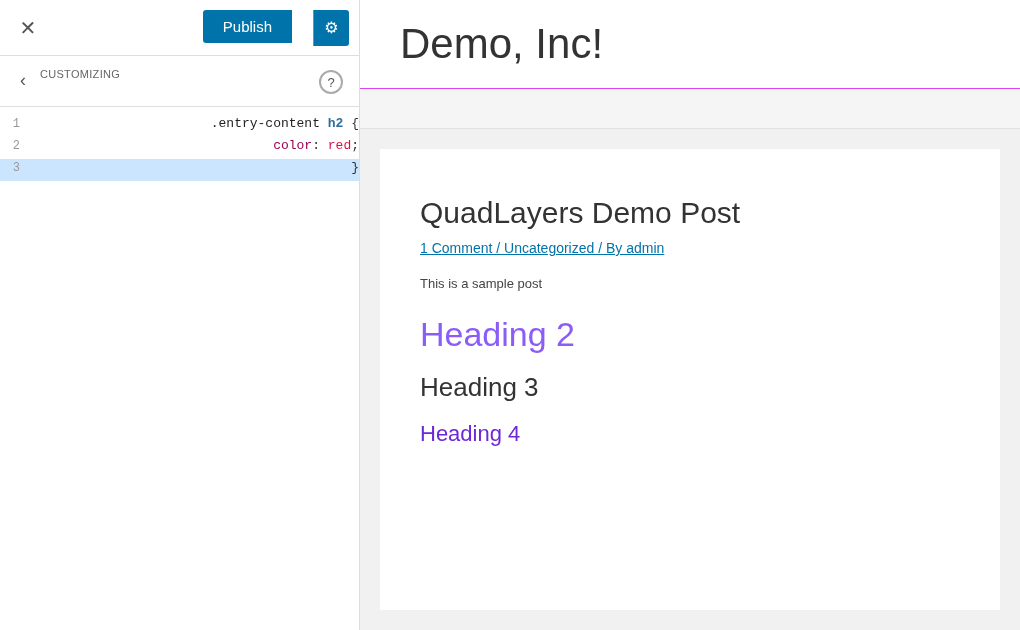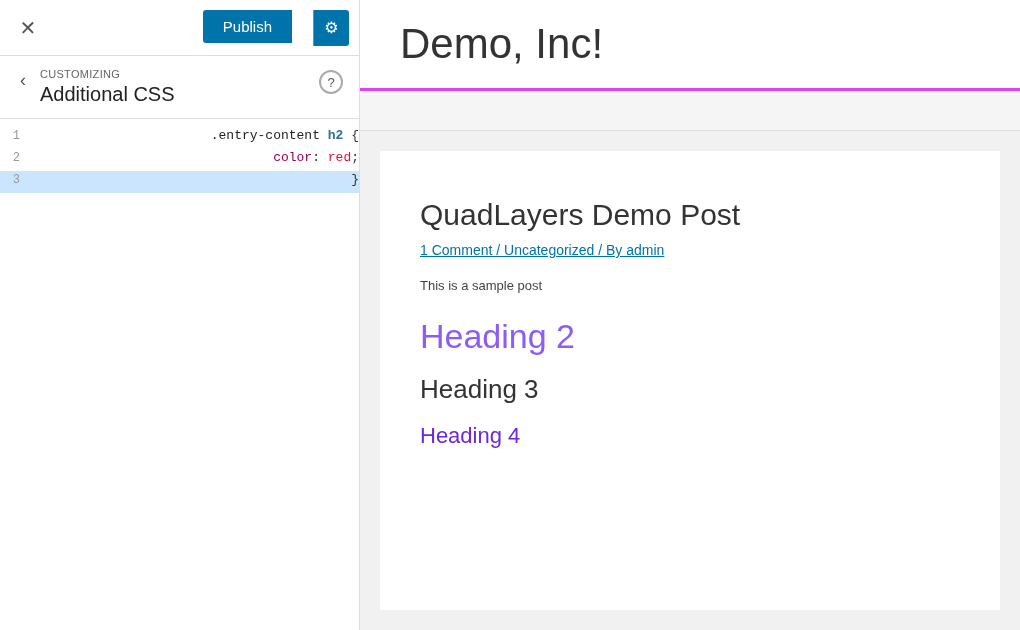--- a/index.html
+++ b/index.html
@@ -171,21 +171,21 @@
       background: #f1f1f1;
       overflow-y: auto;
       display: flex;
       flex-direction: column;
     }
 
     
     #site-header {
       background: #fff;
       padding: 20px 40px 20px 40px;
-      border-bottom: 3px solid #d946ef;
+      border-bottom: 1px solid #d946ef;
     }
 
     #site-title {
       font-size: 42px;
       font-weight: 300;
       color: #333;
     }
 
     
     #nav-bar {
@@ -253,21 +253,20 @@
     <div id="publish-area">
       <button id="publish-btn">Publish</button>
       <button id="settings-btn">⚙</button>
     </div>
   </div>
 
   <div id="breadcrumb-bar">
     <button id="back-btn">‹</button>
     <div id="breadcrumb-text">
       <div id="customizing-label">Customizing</div>
-      <div id="section-title">Additional CSS</div>
     </div>
     <button id="help-btn">?</button>
   </div>
 
   <div id="code-editor">
     <div id="code-lines">
 
       <div class="code-line">
         <span class="line-number">1</span>
         <span class="line-content"><span class="css-selector">.entry-content </span><span class="css-element">h2</span><span class="css-brace"> {</span></span>

